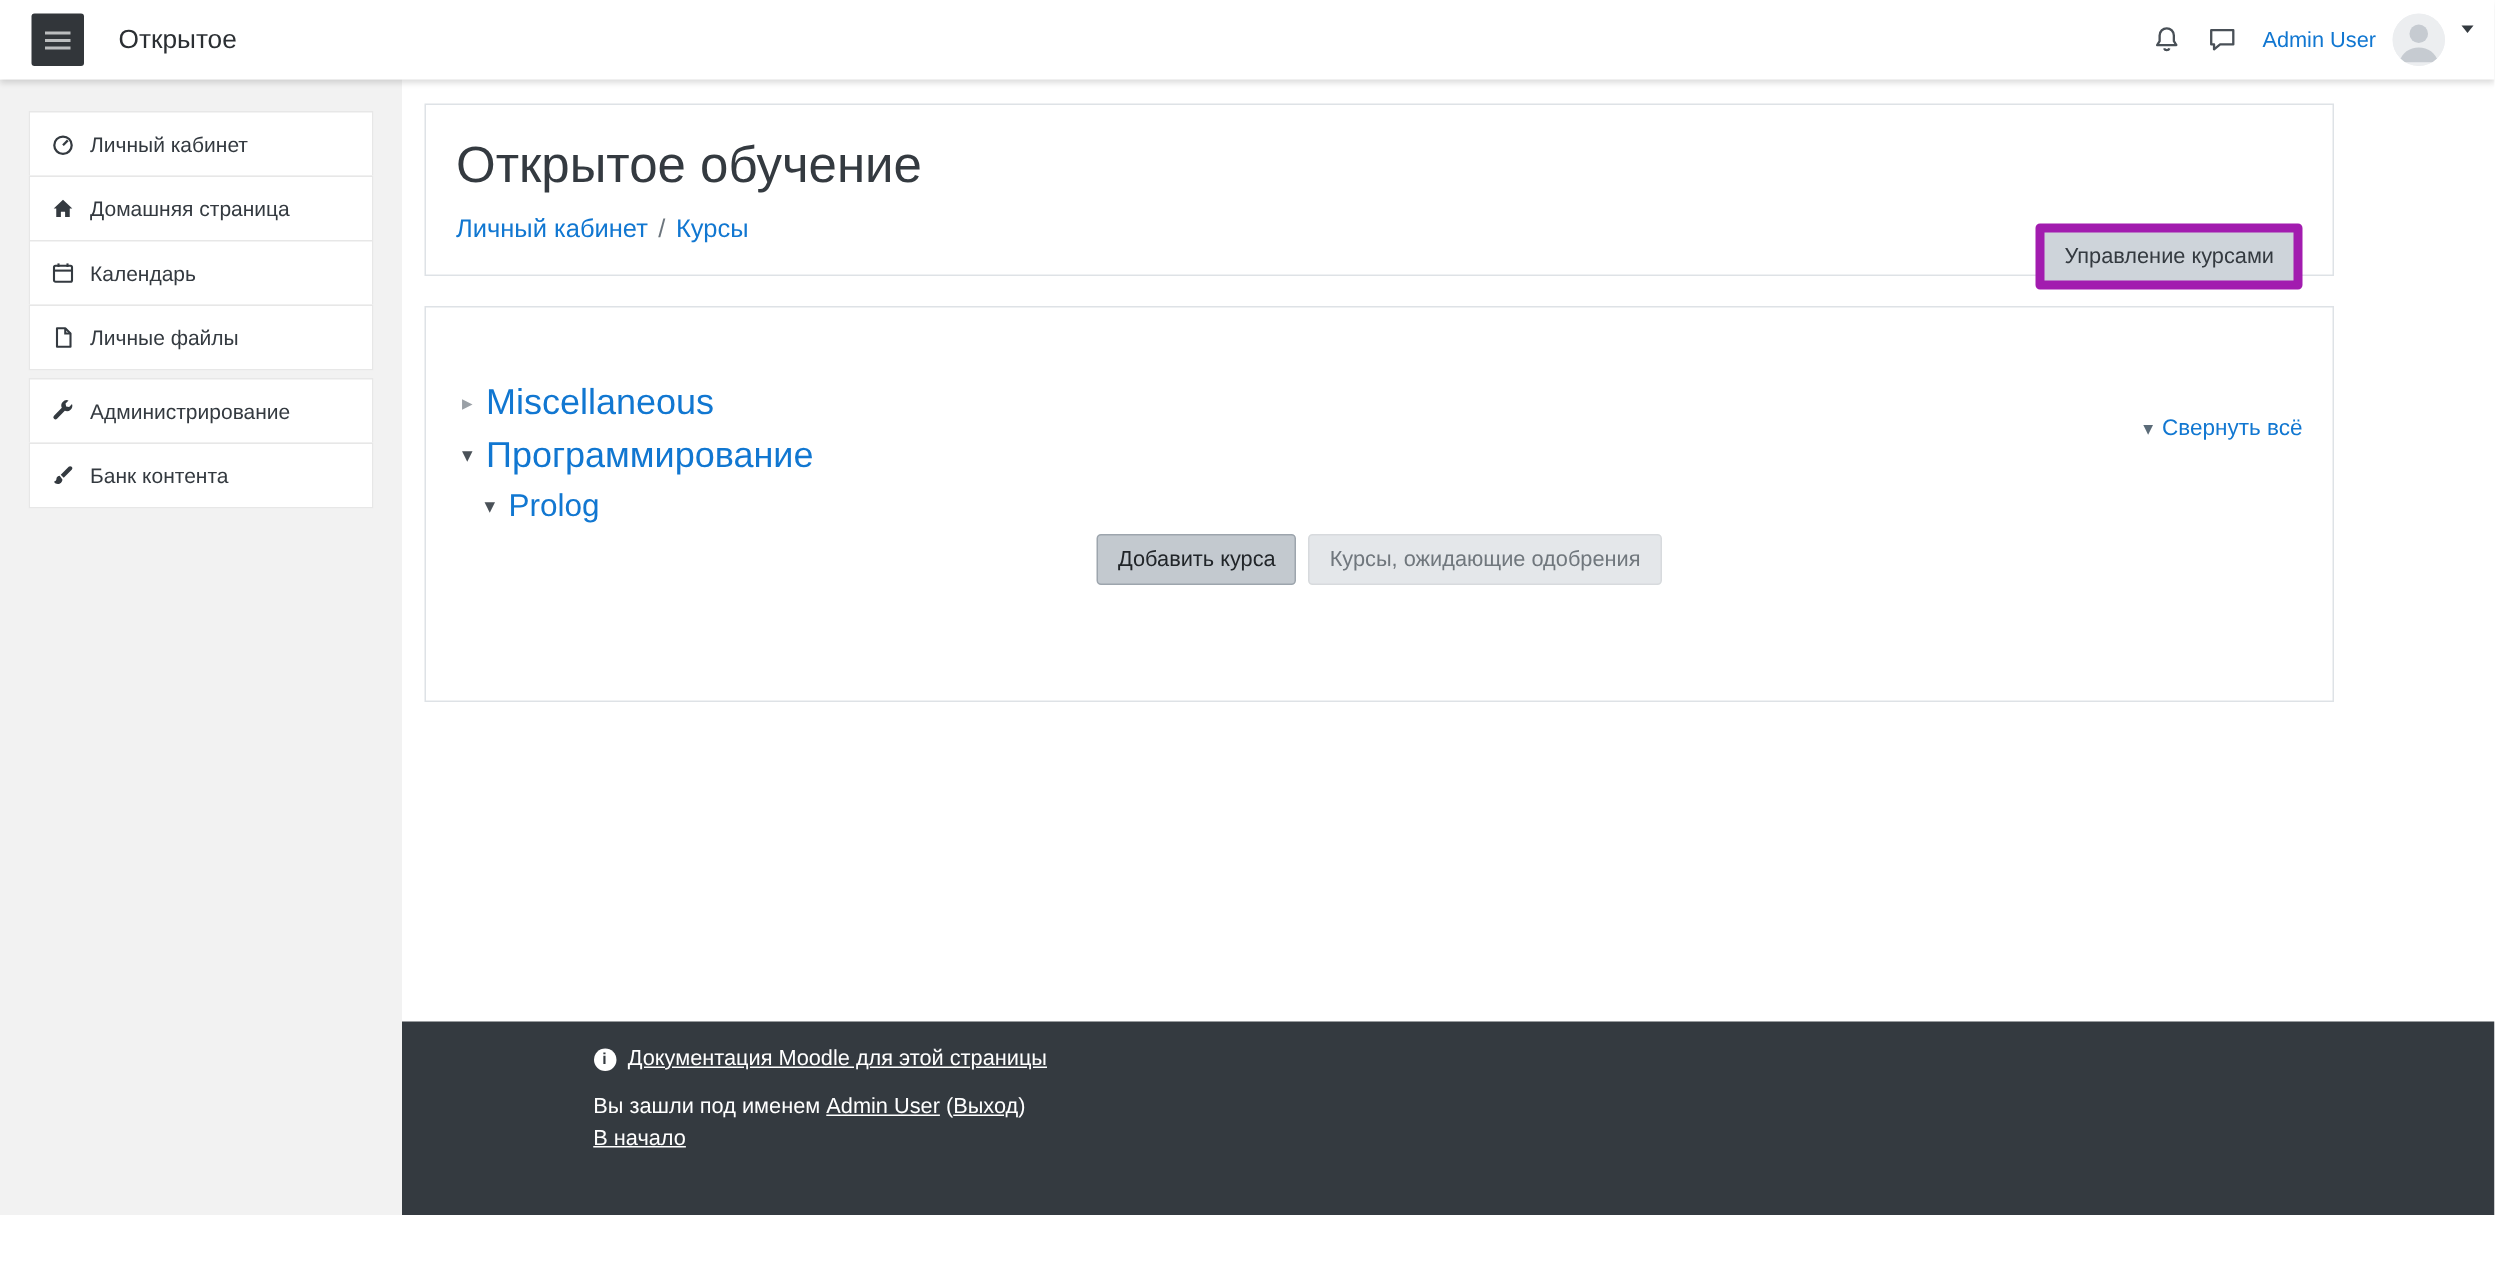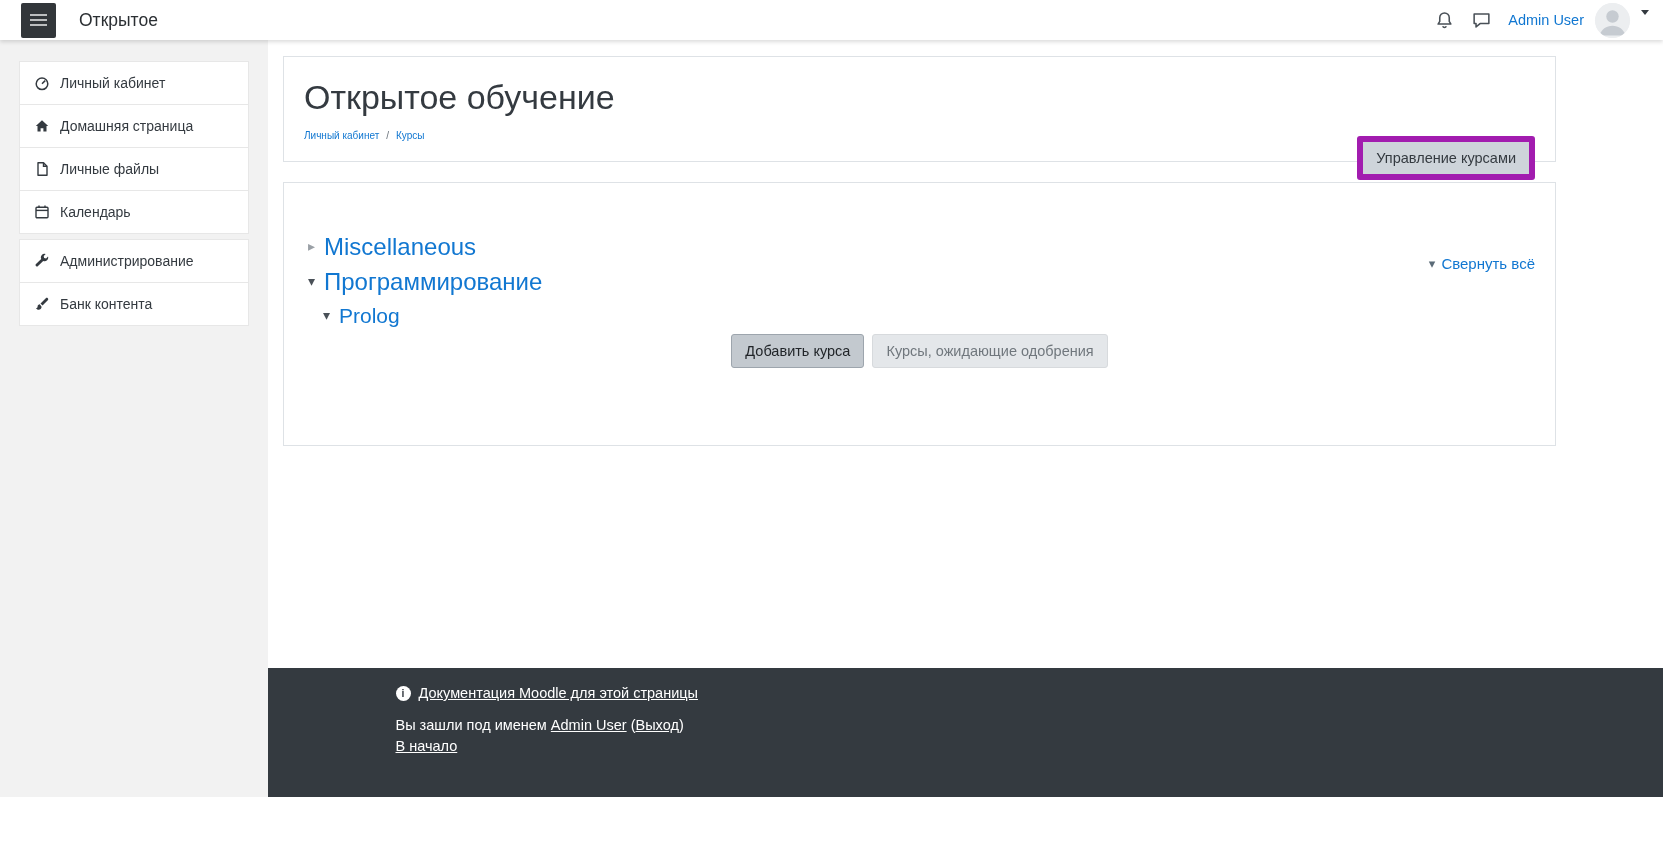--- a/index.html
+++ b/index.html
@@ -7,21 +7,21 @@
   body {
     width:1663px; height:850px;
     font-family:"Liberation Sans", sans-serif;
     background:#ffffff; color:#343a40;
     overflow:hidden;
   }
   a { cursor:pointer; }
 
   
   .navbar {
-    height:40px; background:#fff;
+    height:53px; background:#fff;
     display:flex; align-items:center;
     box-shadow:0 2px 4px rgba(0,0,0,.14);
     position:relative; z-index:5;
   }
   .burger {
     width:35px; height:35px; margin-left:21px;
     background:#32363a; border:none; border-radius:2px;
     display:flex; flex-direction:column; justify-content:center; align-items:center;
     gap:3px; cursor:pointer; padding:0;
   }
@@ -51,21 +51,21 @@
   .side-item + .side-item { margin-top:-1px; }
   .side-item.separated { margin-top:5px; }
   .side-icon { width:17px; display:flex; justify-content:center; color:#343a40; flex-shrink:0; }
 
   .content-col { flex:1; display:flex; flex-direction:column; }
   .main { flex:1; padding:16px 0 0 15px; background:#fff; }
 
   .card { width:1273px; background:#fff; border:1px solid #dee2e6; }
   .header-card { padding:21px 20px 20px; position:relative; margin-bottom:20px; }
   .page-title { margin:0 0 13px; font-size:34px; font-weight:400; color:#343a40; }
-  .breadcrumb { font-size:10px; color:#6c757d; }
+  .breadcrumb { font-size:17px; color:#6c757d; }
   .breadcrumb a { color:#1177d1; text-decoration:none; }
   .breadcrumb .sep { margin:0 7px; color:#6c757d; }
   .manage-btn { position:absolute; right:20px; top:79px; }
 
   .btn { font-family:inherit; font-size:14.5px; padding:8px 13px; border-radius:3px; cursor:pointer; }
   .btn-secondary { background:#ced4da; border:6px solid #a21caf; color:#343a40; }
   .btn-strong { background:#c3c9cf; border:1px solid #9da5ad; color:#212529; }
   .btn-muted { background:#e4e7ea; border:1px solid #d7dadd; color:#70777d; }
 
   .body-card { padding:20px; position:relative; min-height:264px; margin-bottom:20px; }
@@ -168,36 +168,36 @@
       <span class="side-icon">
         <svg width="16" height="16" viewBox="0 0 16 16">
             <path d="M8 2.2 L14.2 8 h-1.7 v5.6 h-3.1 v-3.4 H6.6 v3.4 H3.5 V8 H1.8 Z" fill="currentColor"></path>
           </svg>
       </span>
       <span>Домашняя страница</span>
     </a>
     <a class="side-item">
       <span class="side-icon">
         <svg width="16" height="16" viewBox="0 0 16 16">
-            <path d="M4 1.8 h5.5 L13 5.3 V14.2 H4 Z" fill="none" stroke="currentColor" stroke-width="1.4" stroke-linejoin="round"></path>
-            <path d="M9.5 1.8 V5.3 H13" fill="none" stroke="currentColor" stroke-width="1.4"></path>
-          </svg>
-      </span>
-      <span>Личные файлы</span>
-    </a>
-    <a class="side-item">
-      <span class="side-icon">
-        <svg width="16" height="16" viewBox="0 0 16 16">
             <rect x="2" y="3.2" width="12" height="10.6" rx="1" fill="none" stroke="currentColor" stroke-width="1.4"></rect>
             <line x1="2" y1="6.4" x2="14" y2="6.4" stroke="currentColor" stroke-width="1.4"></line>
             <line x1="5" y1="1.6" x2="5" y2="4" stroke="currentColor" stroke-width="1.4"></line>
             <line x1="11" y1="1.6" x2="11" y2="4" stroke="currentColor" stroke-width="1.4"></line>
           </svg>
       </span>
       <span>Календарь</span>
+    </a>
+    <a class="side-item">
+      <span class="side-icon">
+        <svg width="16" height="16" viewBox="0 0 16 16">
+            <path d="M4 1.8 h5.5 L13 5.3 V14.2 H4 Z" fill="none" stroke="currentColor" stroke-width="1.4" stroke-linejoin="round"></path>
+            <path d="M9.5 1.8 V5.3 H13" fill="none" stroke="currentColor" stroke-width="1.4"></path>
+          </svg>
+      </span>
+      <span>Личные файлы</span>
     </a>
     <a class="side-item separated">
       <span class="side-icon">
         <svg width="16" height="16" viewBox="0 0 16 16">
             <path d="M14 3.4a3.6 3.6 0 0 1-4.8 4.5L4 13.1a1.4 1.4 0 0 1-2-2l5.2-5.2A3.6 3.6 0 0 1 11.7 1l-2 2 .4 2 2 .4z" fill="currentColor"></path>
           </svg>
       </span>
       <span>Администрирование</span>
     </a>
     <a class="side-item">

